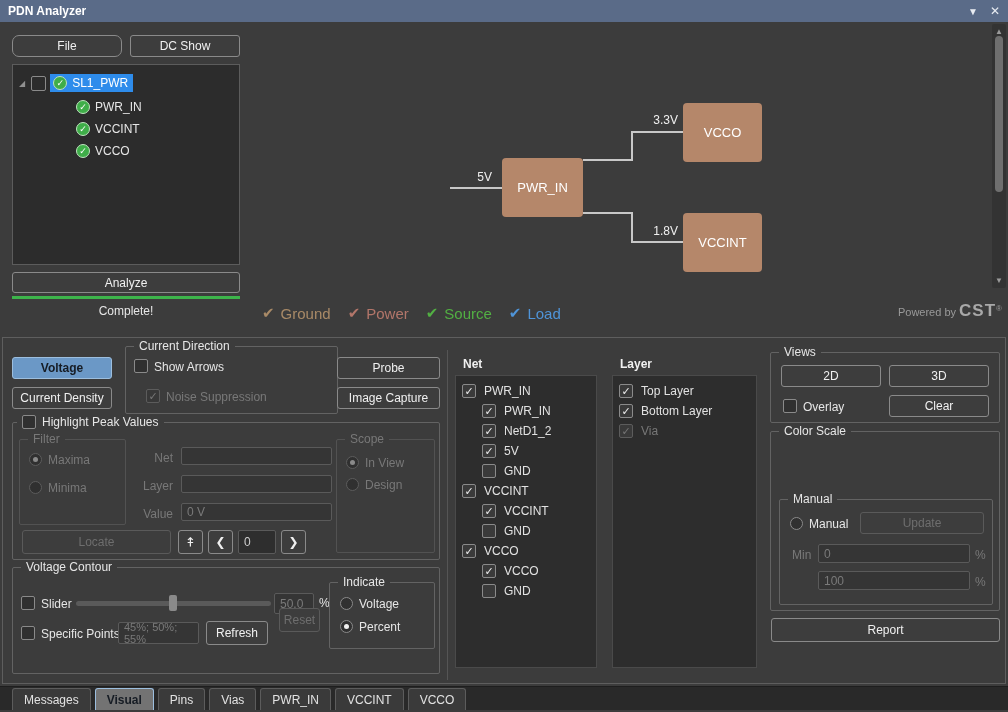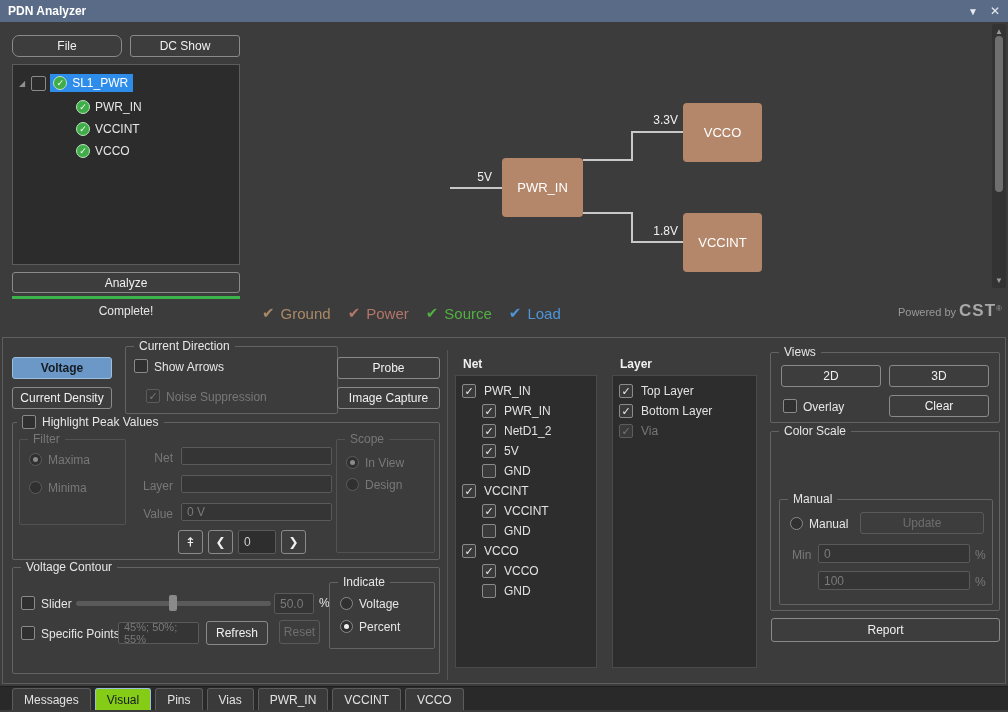--- a/index.html
+++ b/index.html
@@ -89,21 +89,21 @@
   .sl-track{ height:5px; background:#5a5a5a; border-radius:3px; }
   .sl-handle{ width:8px; height:16px; background:#8a8a8a; border-radius:2px; }
 
   
   .tabbar{ left:0; top:686px; width:1008px; height:24px; background:#292929;
     border-top:1px solid #1e1e1e; display:flex; align-items:flex-end;
     padding:0 0 0 12px; gap:4px; }
   .tab{ height:22px; padding:0 11px; background:#3a3a3a; border:1px solid #5c5c5c;
     border-bottom:none; border-radius:3px 3px 0 0; display:flex; align-items:center;
     font-size:12px; color:#e2e2e2; cursor:pointer; }
-  .tab.active{ background:#84cc16; border-color:#9cbede; color:#161c24; font-weight:normal; }
+  .tab.active{ background:#737373; border-color:#9cbede; color:#161c24; font-weight:bold; }
 
   .powered{ color:#9a9a9a; font-size:11px; text-align:right; }
   .powered .cst{ font-size:17px; font-weight:bold; color:#a8a8a8; letter-spacing:1px; }
   .powered sup{ font-size:8px; }
   .navbtn{ font-size:12px; font-weight:bold; }
 </style>
 </head>
 <body>
 
 <div id="app">
@@ -231,20 +231,21 @@
     <div class="field dis" style="position:absolute;left:168px;top:80px;width:151px;height:18px;">0 V</div>
 
     <div class="group dis" style="position:absolute;left:323px;top:16px;width:99px;height:114px;">
       <span class="legend">Scope</span>
       <span class="radio dis on" style="position:absolute;left:9px;top:16px;"></span>
       <span class="lbl dis" style="position:absolute;left:28px;top:16px;">In View</span>
       <span class="radio dis" style="position:absolute;left:9px;top:38px;"></span>
       <span class="lbl dis" style="position:absolute;left:28px;top:38px;">Design</span>
     </div>
 
+    <div class="btn disabled" style="position:absolute;left:9px;top:107px;width:149px;height:24px;">Locate</div>
     <div class="btn navbtn" style="position:absolute;left:165px;top:107px;width:25px;height:24px;">
         <span>⤉</span>
       </div>
     <div class="btn navbtn" style="position:absolute;left:195px;top:107px;width:25px;height:24px;">
         <span>❮</span>
       </div>
     <div class="field" style="position:absolute;left:225px;top:107px;width:38px;height:24px;">0</div>
     <div class="btn navbtn" style="position:absolute;left:268px;top:107px;width:25px;height:24px;">
         <span>❯</span>
       </div>
@@ -257,21 +258,21 @@
     <span class="lbl" style="position:absolute;left:28px;top:29px;">Slider</span>
     <div class="sl-track" style="position:absolute;left:63px;top:33px;width:195px;"></div>
     <div class="sl-handle" style="position:absolute;left:156px;top:27px;"></div>
     <div class="field dis" style="position:absolute;left:261px;top:25px;width:40px;height:21px;">50.0</div>
     <span class="lbl" style="position:absolute;left:306px;top:28px;">%</span>
 
     <span class="cb" style="position:absolute;left:8px;top:58px;"></span>
     <span class="lbl" style="position:absolute;left:28px;top:59px;">Specific Points</span>
     <div class="field dis" style="position:absolute;left:105px;top:54px;width:81px;height:22px;font-size:11px;">45%; 50%; 55%</div>
     <div class="btn" style="position:absolute;left:193px;top:53px;width:62px;height:24px;">Refresh</div>
-    <div class="btn disabled" style="position:absolute;left:266px;top:52px;width:41px;height:24px;">Reset</div>
+    <div class="btn disabled" style="position:absolute;left:266px;top:40px;width:41px;height:24px;">Reset</div>
 
     <div class="group" style="position:absolute;left:316px;top:14px;width:106px;height:67px;">
       <span class="legend">Indicate</span>
       <span class="radio" style="position:absolute;left:10px;top:14px;"></span>
       <span class="lbl" style="position:absolute;left:29px;top:14px;">Voltage</span>
       <span class="radio on" style="position:absolute;left:10px;top:37px;"></span>
       <span class="lbl" style="position:absolute;left:29px;top:37px;">Percent</span>
     </div>
   </div>
 

